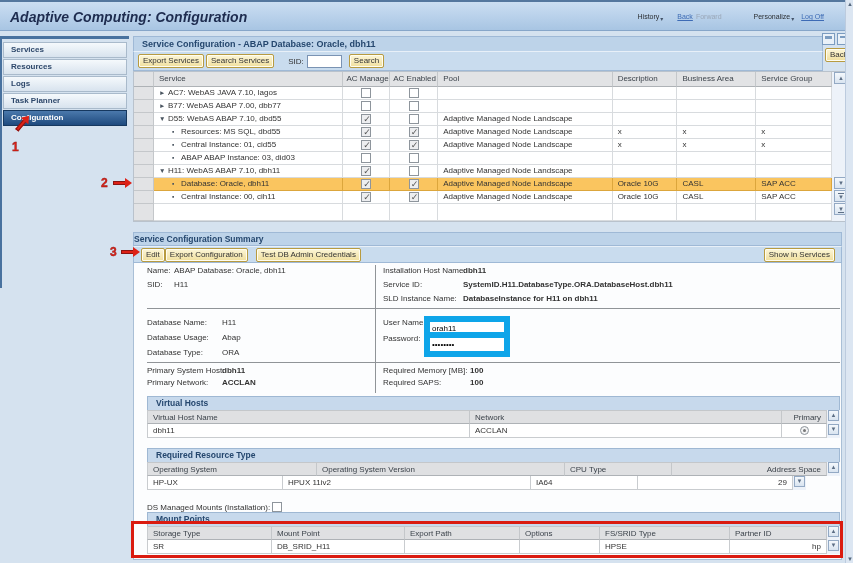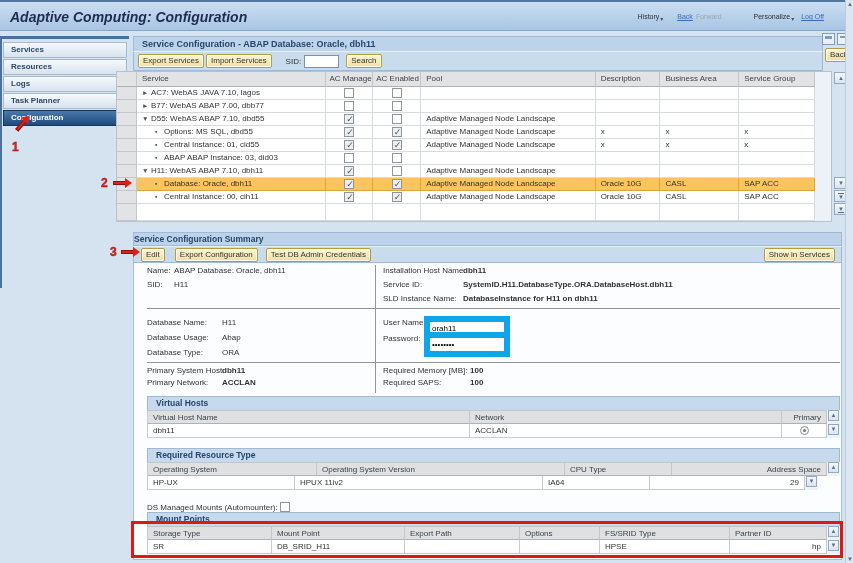--- a/index.html
+++ b/index.html
@@ -24,21 +24,21 @@
 .svc-toolbar { position:absolute; left:133px; top:52px; width:690px; height:19px; background:#C9DCEE; border:1px solid #9FB9D6; border-top:none; display:flex; align-items:center; padding-left:4px; }
 .btn { display:inline-block; height:14px; line-height:12px; padding:0 4px; background:linear-gradient(#FCF6D8,#F0DF9D); border:1px solid #B89B40; border-radius:2px; box-shadow:inset 0 0 0 1px #FFFDF0; font-size:8px; color:#333; text-align:center; white-space:nowrap; }
 .tb-input { height:13px; width:35px; border:1px solid #7A93B3; background:#fff; font-size:8px; padding:0 2px; }
 .win-icons { position:absolute; left:820px; top:33px; display:flex; }
 .win-icon { width:13px; height:12px; background:#EAF1F8; border:1px solid #7C9CC0; margin-left:2px; position:relative; }
 .win-icon .bar { position:absolute; left:2px; top:2px; right:2px; height:3px; background:#7C9CC0; }
 .win-icon .dash { position:absolute; left:2px; top:2px; right:2px; height:2px; background:#7C9CC0; }
 .back-btn { position:absolute; left:825px; top:48px; width:26px; }
 
 
-.tbl { position:absolute; left:116px; top:71px; width:716px; background:#ef4444; border:1px solid #B9C2CC; }
+.tbl { position:absolute; left:133px; top:71px; width:716px; background:#ef4444; border:1px solid #B9C2CC; }
 .trow, .thead { display:flex; }
 .thead { height:15px; }
 .thead .c { background:#E2E3E5; border-right:1px solid #C4C7CA; border-bottom:1px solid #AEB2B6; color:#3C434B; line-height:14px; padding-left:5px; white-space:nowrap; overflow:hidden; }
 .trow { height:13px; }
 .trow .c { border-right:1px solid #D8DBDE; border-bottom:1px solid #D8DBDE; line-height:12px; padding-left:5px; background:#fff; overflow:hidden; white-space:nowrap; }
 .trow .c.sel { background:#E2E3E5; border-right:1px solid #C4C7CA; border-bottom:1px solid #C4C7CA; }
 .c.w-sel{ width:20px; padding-left:0;}
 .c.w-svc{ width:190px;}
 .c.w-m{ width:47px; display:flex; justify-content:center; align-items:center; padding-left:0;}
 .c.w-e{ width:48px; display:flex; justify-content:center; align-items:center; padding-left:0;}
@@ -127,21 +127,21 @@
 <div class="win-icons">
   <div class="win-icon">
         <div class="bar"></div>
       </div>
   <div class="win-icon">
         <div class="dash"></div>
       </div>
 </div>
 <div class="svc-toolbar">
   <span class="btn" style="margin-right:2px;">Export Services</span>
-  <span class="btn">Import Services</span>
+  <span class="btn">Search Services</span>
   <span class="lbl" style="margin-left:14px; margin-right:3px;">SID:</span>
   <input class="tb-input" value="" style="">
   <span class="btn" style="margin-left:7px;">Search</span>
 </div>
 <span class="btn back-btn">Back</span>
 
 <div class="tbl">
   <div class="thead">
     <div class="c w-sel"></div>
     <div class="c w-svc">Service</div>
@@ -197,21 +197,21 @@
         </div>
     <div class="c w-pool">Adaptive Managed Node Landscape</div>
     <div class="c w-desc"></div>
     <div class="c w-bus"></div>
     <div class="c w-grp"></div>
     <div class="c w-scroll"></div>
   </div>
 
   <div class="trow">
     <div class="c sel w-sel"></div>
-    <div class="c w-svc ind1"><span class="tree">▪</span><span>Options: MS SQL, dbd55</span></div>
+    <div class="c w-svc ind1"><span class="tree">▪</span><span>Resources: MS SQL, dbd55</span></div>
     <div class="c w-m">
           <span class="cb checked"></span>
         </div>
     <div class="c w-e">
           <span class="cb checked"></span>
         </div>
     <div class="c w-pool">Adaptive Managed Node Landscape</div>
     <div class="c w-desc">x</div>
     <div class="c w-bus">x</div>
     <div class="c w-grp">x</div>
@@ -321,21 +321,21 @@
       </div>
   <div class="sbtn">
         <span class="underln">▼</span>
       </div>
 </div>
 
 <div class="sum"></div>
 <div class="sum-title">Service Configuration Summary</div>
 <div class="sum-toolbar">
   <span class="btn" style="margin-left:3px;">Edit</span>
-  <span class="btn" style="margin-left:10px;text-align:center;">Export Configuration</span>
+  <span class="btn" style="text-align:center;">Export Configuration</span>
   <span class="btn" style="margin-left:8px;">Test DB Admin Credentials</span>
   <span class="btn" style="margin-left:auto; margin-right:2px;">Show in Services</span>
 </div>
 
 <div class="frow" style="left:147px; top:266px;"><span class="lbl">Name:</span></div>
 <div class="frow" style="left:174px; top:266px;"><span class="val">ABAP Database: Oracle, dbh11</span></div>
 <div class="frow" style="left:147px; top:280px;"><span class="lbl">SID:</span></div>
 <div class="frow" style="left:174px; top:280px;"><span class="val">H11</span></div>
 <div class="frow" style="left:383px; top:266px;"><span class="lbl">Installation Host Name:</span></div>
 <div class="frow b" style="left:463px; top:266px;"><span>dbh11</span></div>
@@ -389,30 +389,30 @@
 <div class="sub-cols" style="top:462px;">
   <div class="sc" style="width:170px;">Operating System</div>
   <div class="sc" style="width:248px;">Operating System Version</div>
   <div class="sc" style="width:107px;">CPU Type</div>
   <div class="sc right" style="width:155px;">Address Space</div>
   <div class="sc scrollc" style="width:13px;">
         <div class="sbtn" style="width:11px;height:11px;">▲</div>
       </div>
 </div>
 <div class="sub-row" style="top:476px;">
-  <div class="sc" style="width:148px;">HP-UX</div>
+  <div class="sc" style="width:136px;">HP-UX</div>
   <div class="sc" style="width:248px;">HPUX 11iv2</div>
   <div class="sc" style="width:107px;">IA64</div>
   <div class="sc right" style="width:155px;">29</div>
   <div class="sc scrollc" style="width:13px;">
         <div class="sbtn" style="width:11px;height:11px;">▼</div>
       </div>
 </div>
 
-<div class="frow" style="left:147px; top:502px;"><span class="lbl">DS Managed Mounts (Automounter):</span>&nbsp;<span class="cb" style="vertical-align:-2px;"></span></div>
+<div class="frow" style="left:147px; top:502px;"><span class="lbl">DS Managed Mounts (Installation):</span>&nbsp;<span class="cb" style="vertical-align:-2px;"></span></div>
 
 <div class="sub-head" style="top:512px;">Mount Points</div>
 <div class="sub-cols" style="top:526px;">
   <div class="sc" style="width:125px;">Storage Type</div>
   <div class="sc" style="width:133px;">Mount Point</div>
   <div class="sc" style="width:115px;">Export Path</div>
   <div class="sc" style="width:80px;">Options</div>
   <div class="sc" style="width:130px;">FS/SRID Type</div>
   <div class="sc" style="width:97px;">Partner ID</div>
   <div class="sc scrollc" style="width:13px;">

